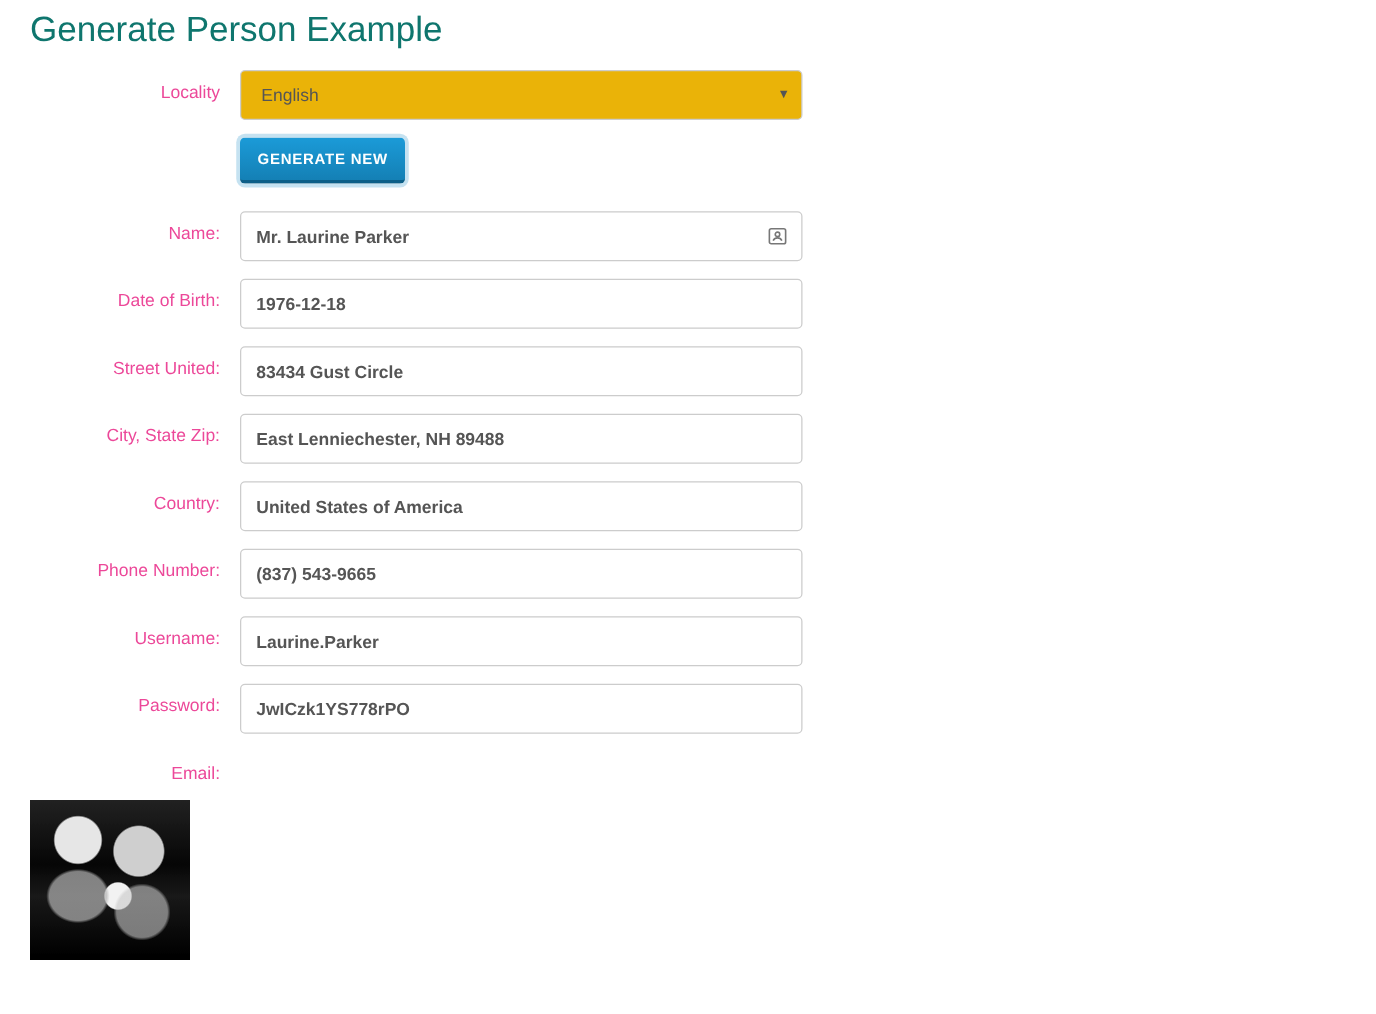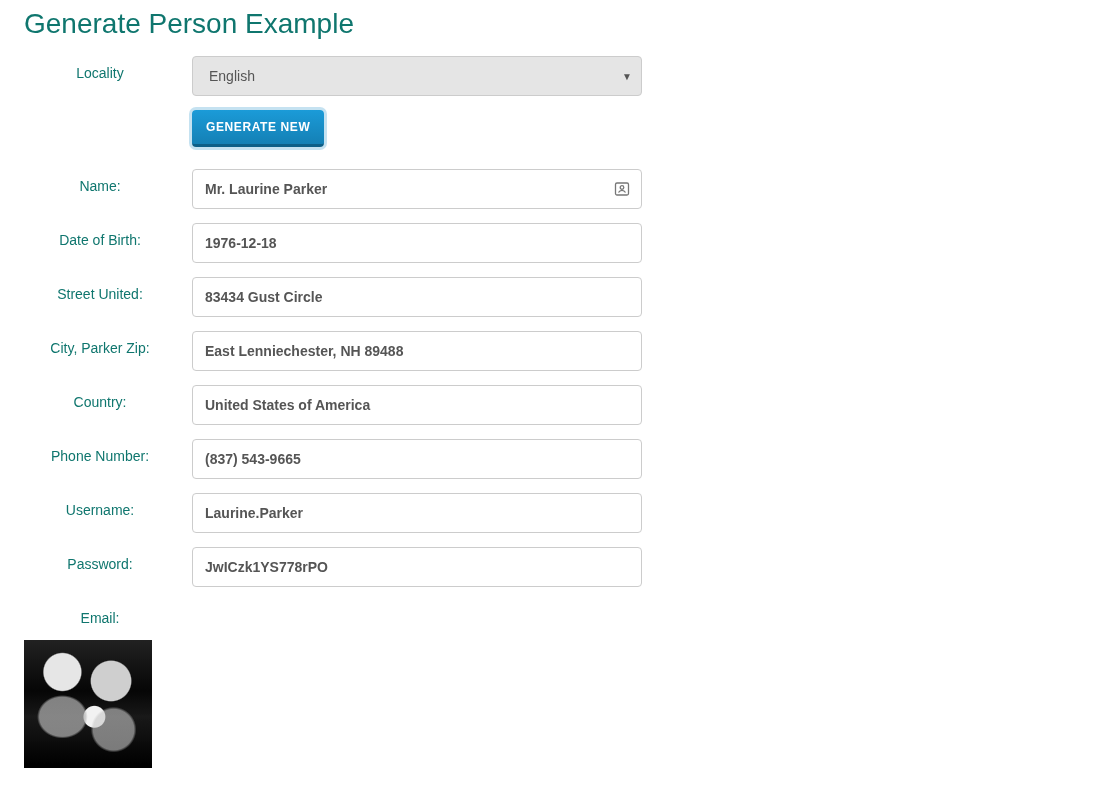--- a/index.html
+++ b/index.html
@@ -17,39 +17,39 @@
       margin-top: 8px;
       margin-bottom: 16px;
     }
     .form-row {
       display: flex;
       align-items: flex-start;
       margin-bottom: 14px;
     }
     .label-col {
       width: 168px;
-      text-align: center;
+      text-align: right;
       padding-right: 16px;
       padding-top: 9px;
-      color: #0f766e;
+      color: #ec4899;
       font-size: 14px;
     }
     .field-col {
       width: 450px;
     }
     .select-wrap {
       position: relative;
       width: 100%;
     }
     .select-box {
       width: 100%;
       height: 40px;
       border: 1px solid #ccc;
       border-radius: 4px;
-      background: #e5e5e5;
+      background: #eab308;
       padding: 0 30px 0 16px;
       font-size: 14px;
       color: #555;
       display: flex;
       align-items: center;
       cursor: pointer;
     }
     .select-arrow {
       position: absolute;
       right: 10px;
@@ -173,21 +173,21 @@
 </div>
 
 <div class="form-row">
   <div class="label-col">Street United:</div>
   <div class="field-col">
     <input type="text" class="text-input" value="83434 Gust Circle" style="">
   </div>
 </div>
 
 <div class="form-row">
-  <div class="label-col">City, Parker Zip:</div>
+  <div class="label-col">City, State Zip:</div>
   <div class="field-col">
     <input type="text" class="text-input" value="East Lenniechester, NH 89488" style="">
   </div>
 </div>
 
 <div class="form-row">
   <div class="label-col">Country:</div>
   <div class="field-col">
     <input type="text" class="text-input" value="United States of America" style="">
   </div>

